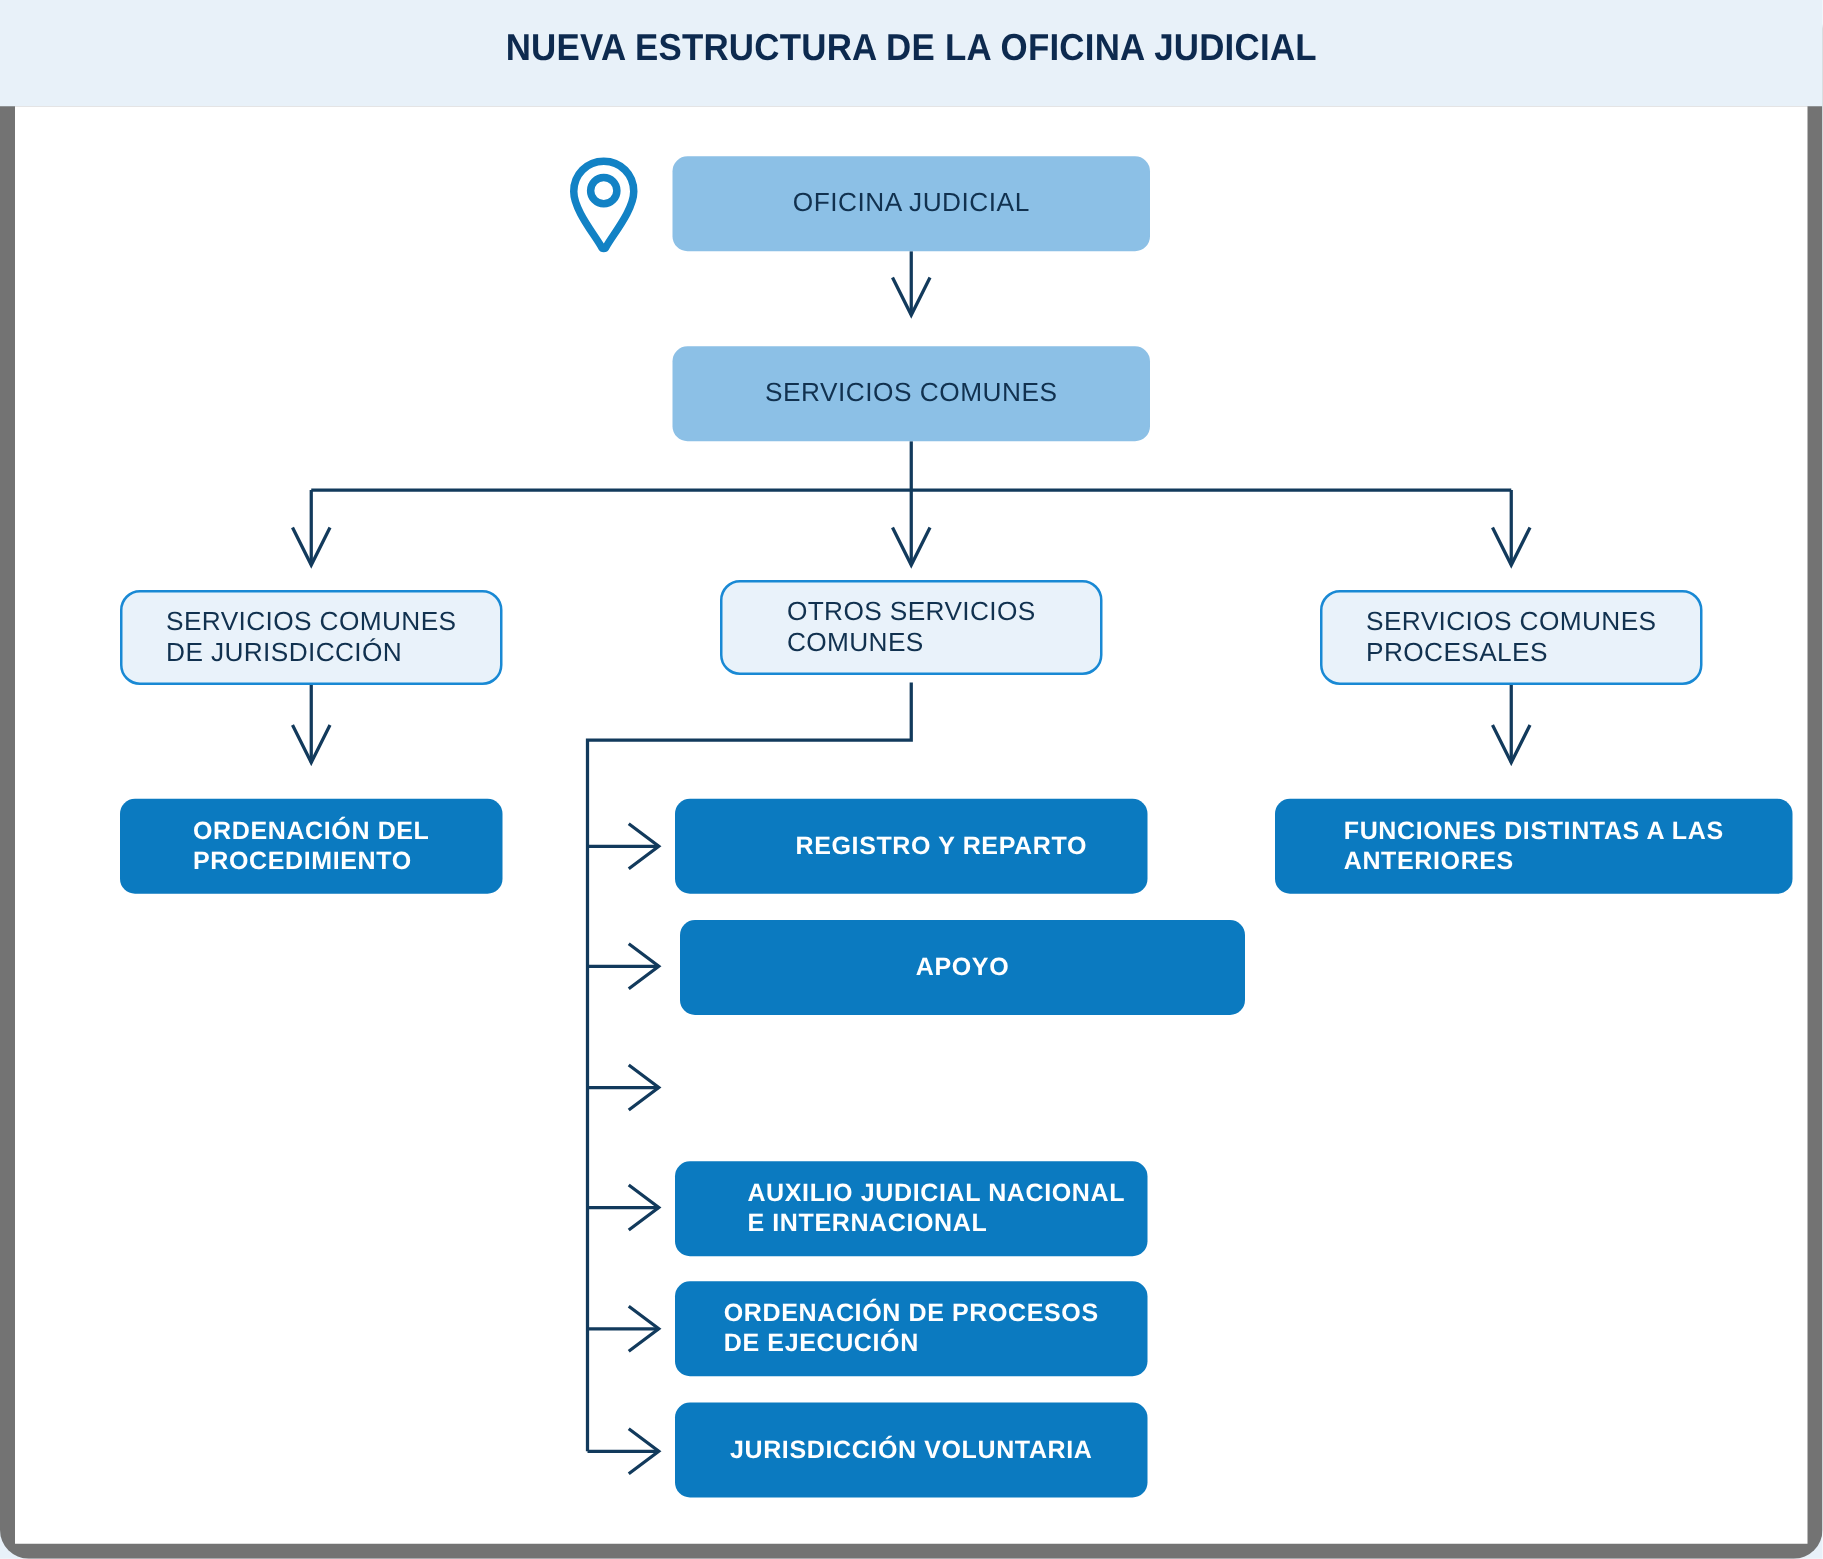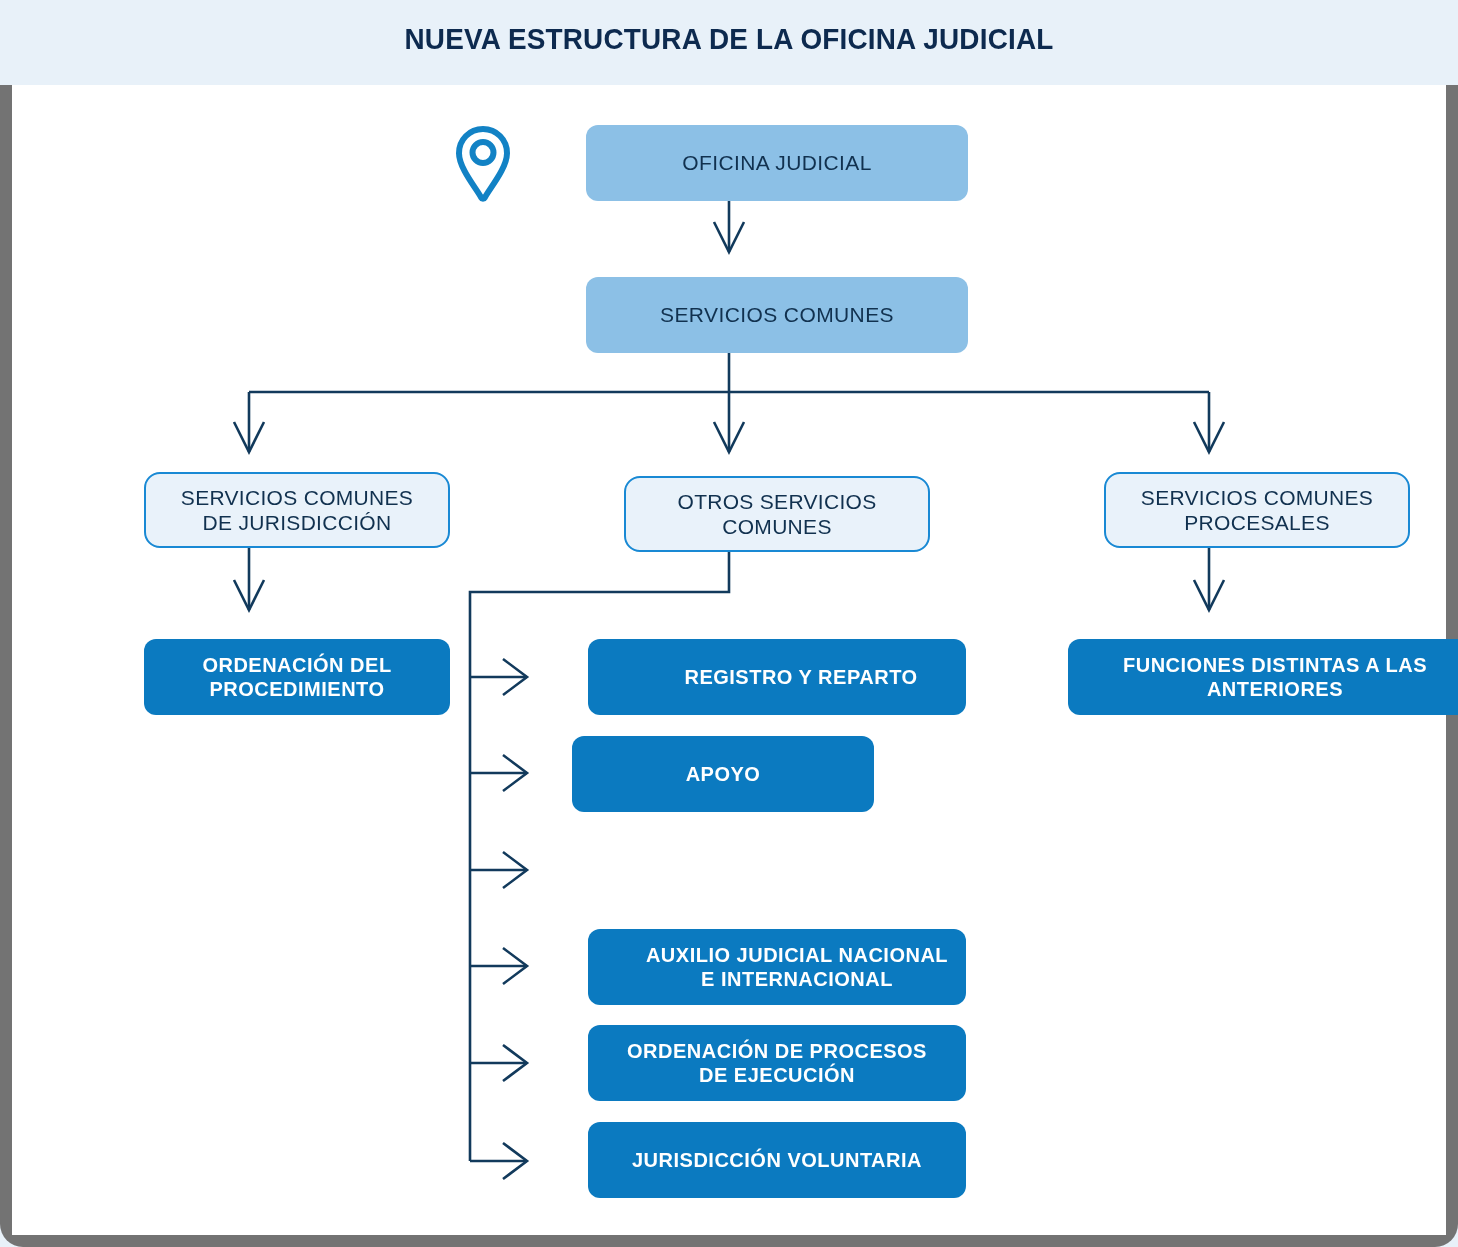--- a/index.html
+++ b/index.html
@@ -66,23 +66,22 @@
     pointer-events: none;
   }
 
   
   .box {
     position: absolute;
     box-sizing: border-box;
     display: flex;
     align-items: center;
     justify-content: center;
-    text-align: center;
+    text-align: left;
     line-height: 1.2;
-    margin-left: 48px;
   }
 
   .box-top {
     background: #8cc0e6;
     border-radius: 12px;
     color: #11314f;
     font-size: 21px;
     font-weight: normal;
     letter-spacing: 0.4px;
   }
@@ -186,21 +185,21 @@
     <span>SERVICIOS COMUNES</span>
   </div>
 
   <div class="box box-mid" style="left:96px; top:472px; width:306px; height:76px;">
     <span>
       <span>SERVICIOS COMUNES</span><br>
       <span>DE JURISDICCIÓN</span>
     </span>
   </div>
 
-  <div class="box box-mid" style="left:576px; top:476px; width:306px; height:76px;">
+  <div class="box box-mid" style="left:576px; top:464px; width:306px; height:76px;">
     <span>
       <span>OTROS SERVICIOS</span><br>
       <span>COMUNES</span>
     </span>
   </div>
 
   <div class="box box-mid" style="left:1056px; top:472px; width:306px; height:76px;">
     <span>
       <span>SERVICIOS COMUNES</span><br>
       <span>PROCESALES</span>
@@ -218,21 +217,21 @@
     <span>
       <span>FUNCIONES DISTINTAS A LAS</span><br>
       <span>ANTERIORES</span>
     </span>
   </div>
 
   <div class="box box-solid" style="left:540px; top:639px; width:378px; height:76px;padding-left:48px;">
     <span>REGISTRO Y REPARTO</span>
   </div>
 
-  <div class="box box-solid" style="left:524px; top:736px; width:302px; height:76px;">
+  <div class="box box-solid" style="left:544px; top:736px; width:452px; height:76px;">
     <span>APOYO</span>
   </div>
 
 
   <div class="box box-solid" style="left:540px; top:929px; width:378px; height:76px;padding-left:40px;">
     <span>
       <span>AUXILIO JUDICIAL NACIONAL</span><br>
       <span>E INTERNACIONAL</span>
     </span>
   </div>

